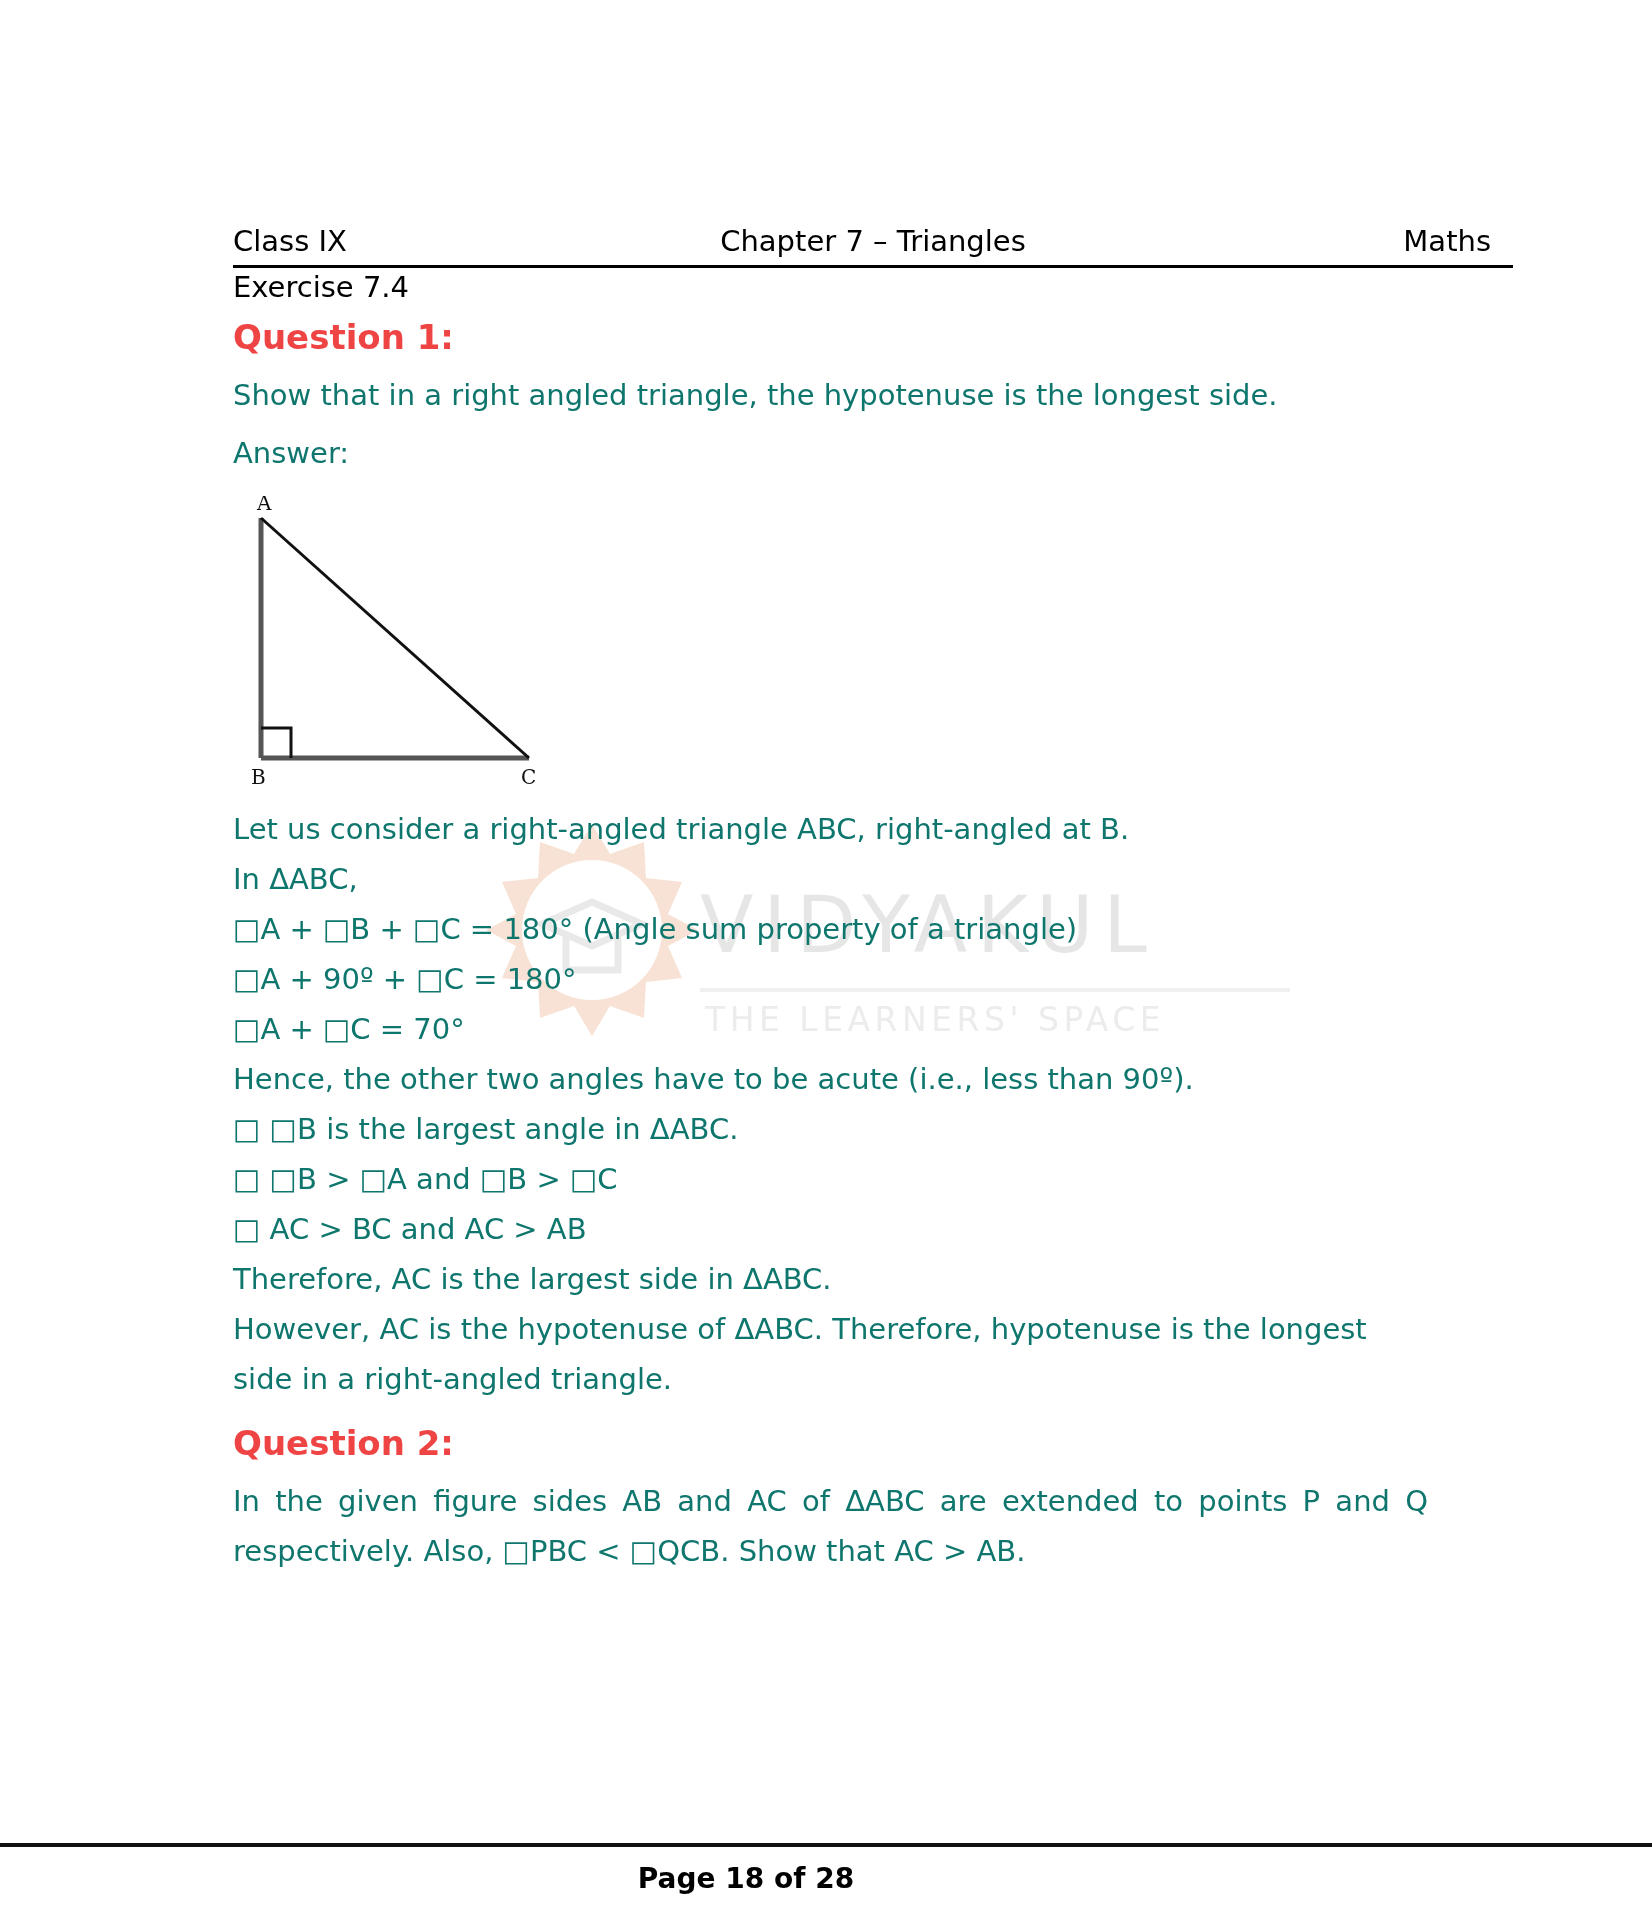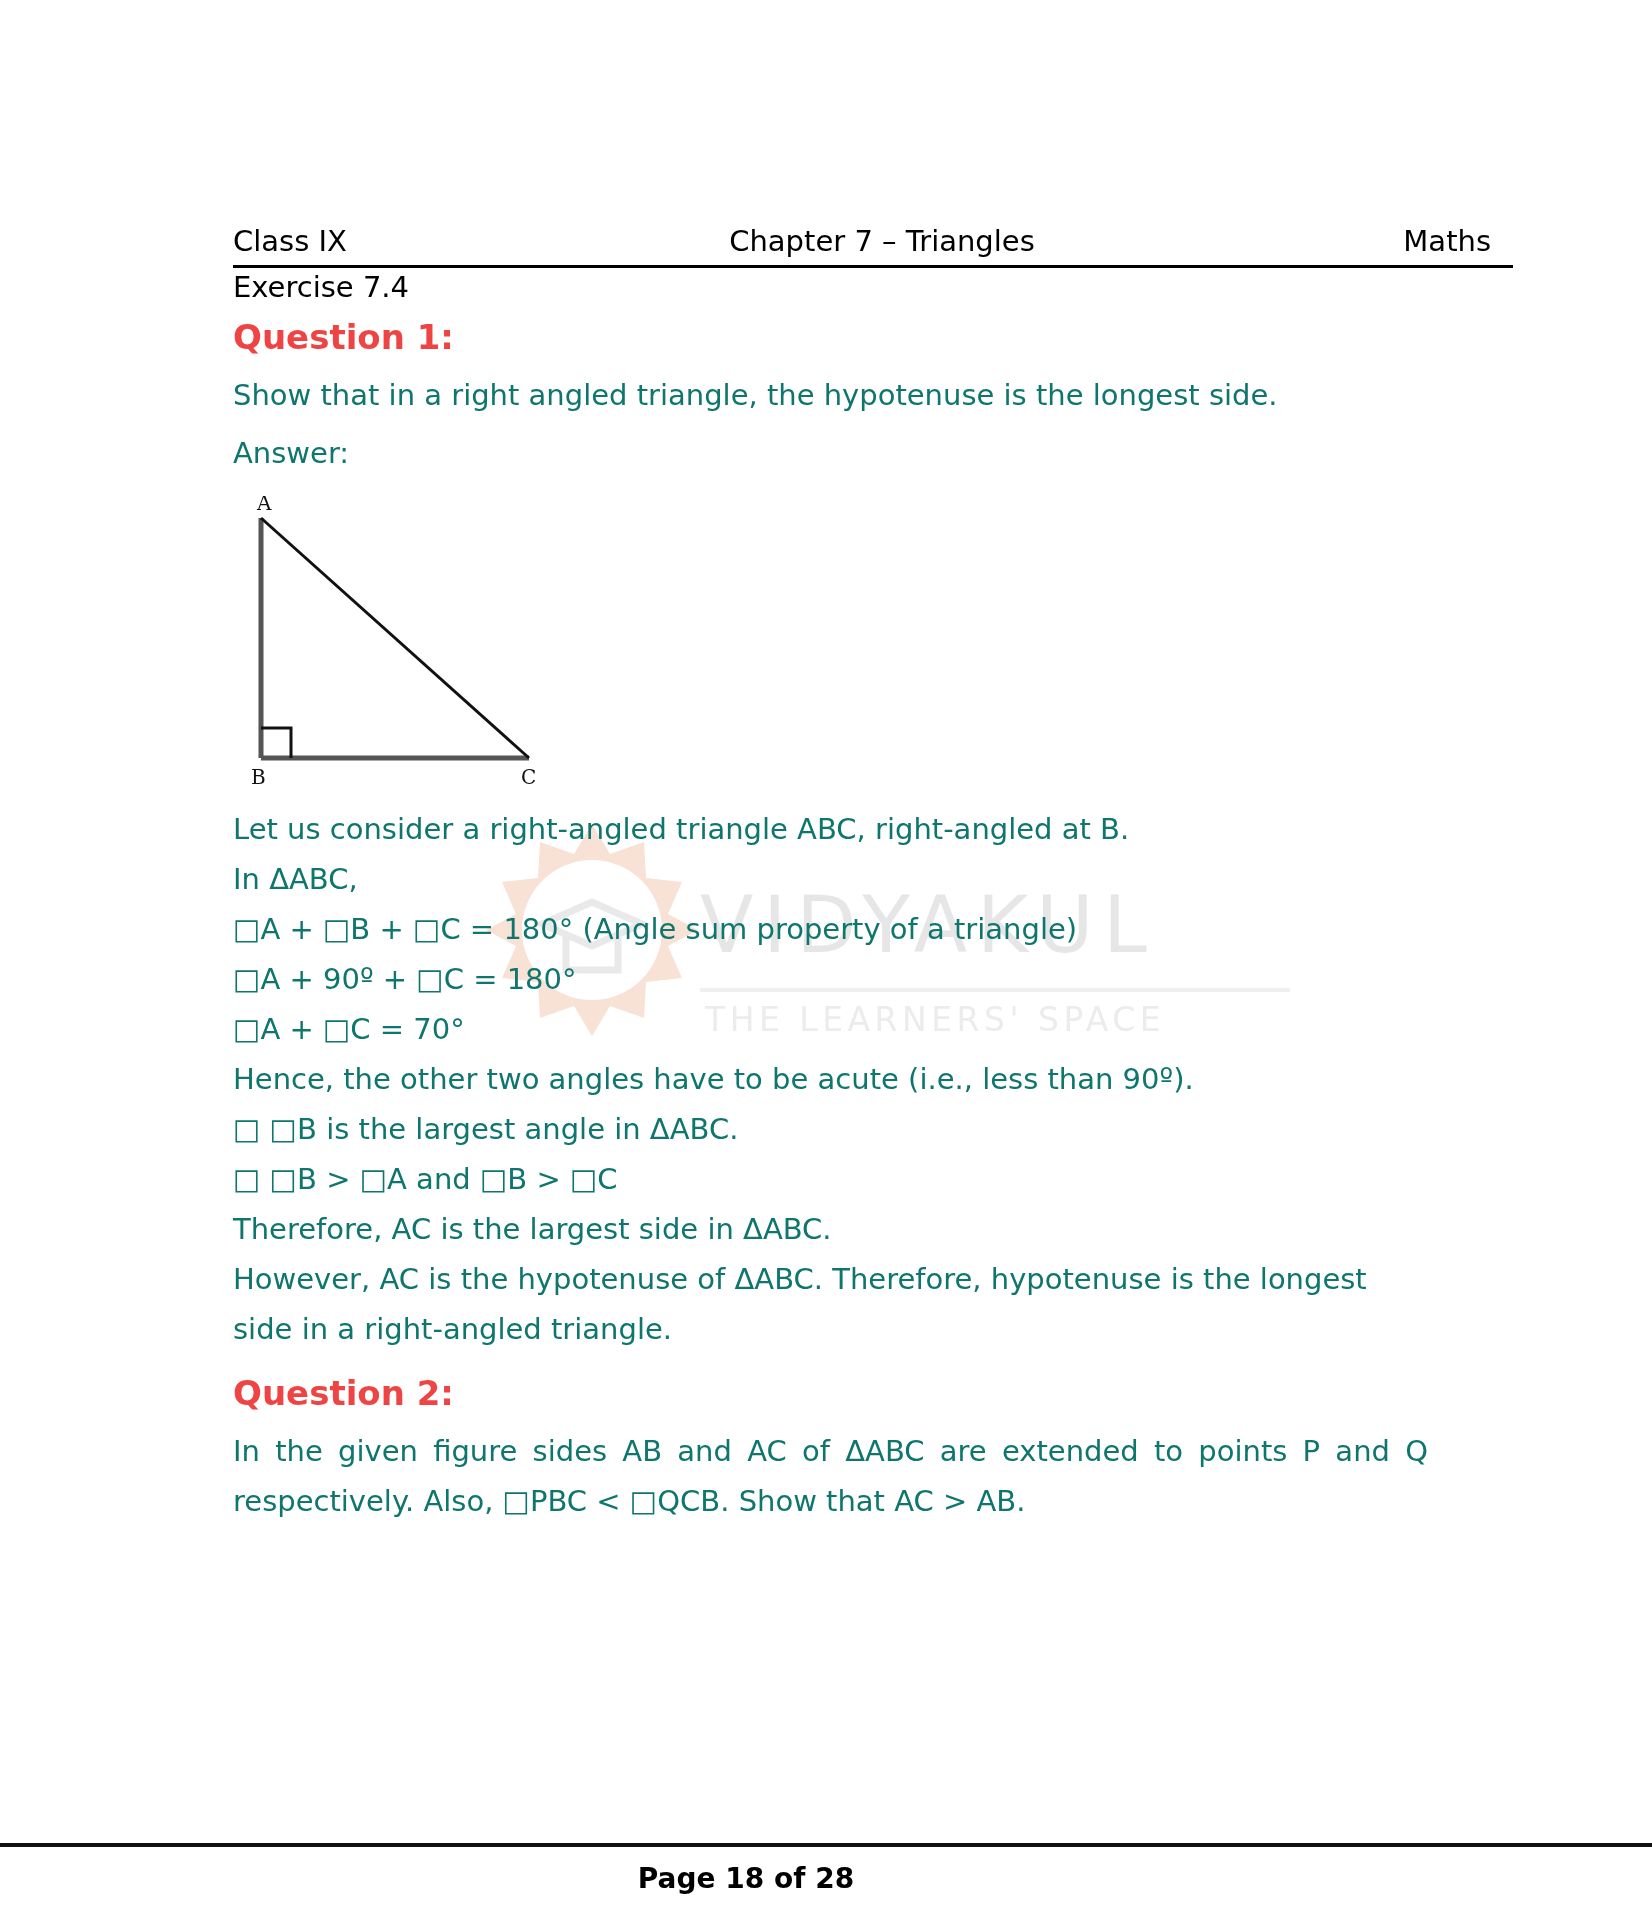--- a/index.html
+++ b/index.html
@@ -72,21 +72,21 @@
   }
   .hdr-left, .hdr-center, .hdr-right {
     position: absolute;
     top: 0;
     font-size: 29px;
     line-height: 38px;
     color: #000;
     white-space: nowrap;
   }
   .hdr-left   { left: 0; }
-  .hdr-center { left: 50%; transform: translateX(-50%); margin-left: 9px; }
+  .hdr-center { left: 50%; transform: translateX(-50%); }
   .hdr-right  { right: 22px; }
   #header-rule {
     position: absolute;
     left: 233px;
     top: 265px;
     width: 1280px;
     height: 0;
     border-top: 3px solid #000;
   }
 
@@ -216,20 +216,21 @@
     </div>
 
     <div class="para">Let us consider a right-angled triangle ABC, right-angled at B.</div>
     <div class="para">In ΔABC,</div>
     <div class="para">□A + □B + □C = 180° (Angle sum property of a triangle)</div>
     <div class="para">□A + 90º + □C = 180°</div>
     <div class="para">□A + □C = 70°</div>
     <div class="para">Hence, the other two angles have to be acute (i.e., less than 90º).</div>
     <div class="para">□ □B is the largest angle in ΔABC.</div>
     <div class="para">□ □B &gt; □A and □B &gt; □C</div>
+    <div class="para">□ AC &gt; BC and AC &gt; AB</div>
     <div class="para">Therefore, AC is the largest side in ΔABC.</div>
     <div class="para">However, AC is the hypotenuse of ΔABC. Therefore, hypotenuse is the longest side in a right-angled triangle.</div>
 
     <div class="gap-md"></div>
 
     <div class="qhead">Question 2:</div>
 
     <div class="gap-sm"></div>
 
     <div class="para justify">In the given figure sides AB and AC of ΔABC are extended to points P and Q respectively. Also, □PBC &lt; □QCB. Show that AC &gt; AB.</div>

